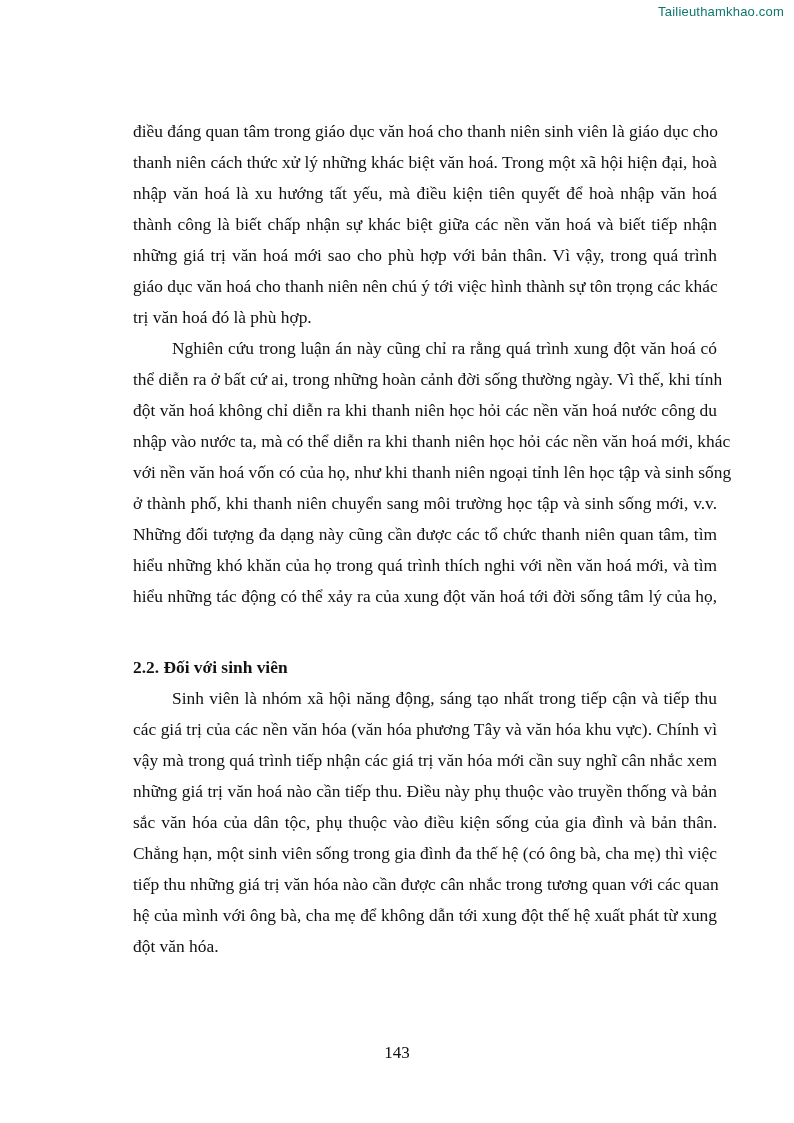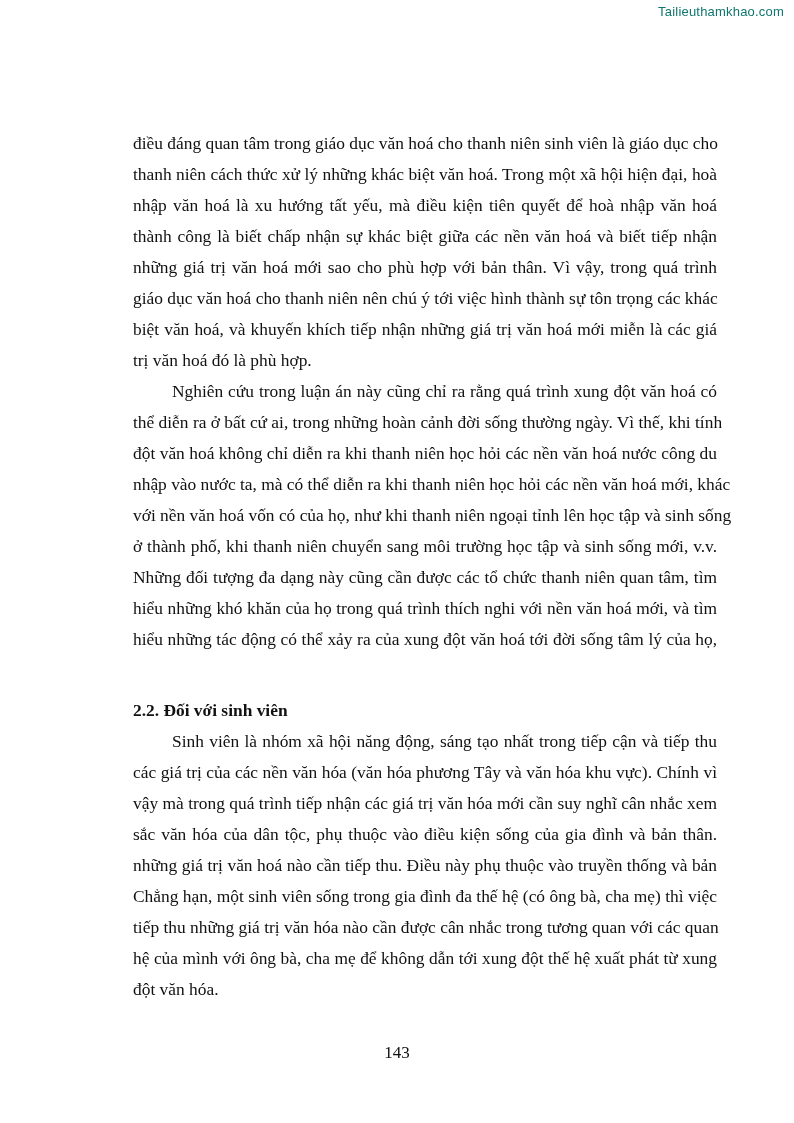--- a/index.html
+++ b/index.html
@@ -1,38 +1,37 @@
 <!DOCTYPE html>
 <html><head>
   <meta charset="utf-8">
   <style>
     html, body { margin: 0; padding: 0; background: #ffffff; }
     body { width: 794px; height: 1123px; position: relative; overflow: hidden; font-family: "Liberation Serif", "DejaVu Serif", serif; color: #111111; }
     .watermark { position: absolute; top: 4px; right: 10px; font-family: "Liberation Sans", "DejaVu Sans", sans-serif; font-size: 13px; color: #0f766e; letter-spacing: 0.2px; }
-    .page-body { position: absolute; left: 133px; top: 128px; width: 584px; }
+    .page-body { position: absolute; left: 133px; top: 116px; width: 584px; }
     .line { display: block; height: 31px; line-height: 31px; font-size: 17.4px; text-align: justify; text-align-last: justify; white-space: nowrap; overflow: visible; }
     .line.last { text-align-last: left; }
     .line.indent { padding-left: 39px; }
     .heading { font-weight: bold; text-align-last: left; margin-top: 40px; }
     .page-number { position: absolute; top: 1043px; left: 0; width: 794px; text-align: center; font-size: 17px; }
   </style>
 </head>
 <body>
 
 <div class="watermark">Tailieuthamkhao.com</div>
 
 <div class="page-body">
   <div>
     <span class="line">điều đáng quan tâm trong giáo dục văn hoá cho thanh niên sinh viên là giáo dục cho</span>
     <span class="line">thanh niên cách thức xử lý những khác biệt văn hoá. Trong một xã hội hiện đại, hoà</span>
     <span class="line">nhập văn hoá là xu hướng tất yếu, mà điều kiện tiên quyết để hoà nhập văn hoá</span>
     <span class="line">thành công là biết chấp nhận sự khác biệt giữa các nền văn hoá và biết tiếp nhận</span>
     <span class="line">những giá trị văn hoá mới sao cho phù hợp với bản thân. Vì vậy, trong quá trình</span>
     <span class="line">giáo dục văn hoá cho thanh niên nên chú ý tới việc hình thành sự tôn trọng các khác</span>
-    <span class="line">biệt văn hoá, và khuyến khích tiếp nhận những giá trị văn hoá mới miễn là các giá</span>
     <span class="line last">trị văn hoá đó là phù hợp.</span>
   </div>
 
   <div>
     <span class="line indent">Nghiên cứu trong luận án này cũng chỉ ra rằng quá trình xung đột văn hoá có</span>
     <span class="line">thể diễn ra ở bất cứ ai, trong những hoàn cảnh đời sống thường ngày. Vì thế, khi tính</span>
     <span class="line">đột văn hoá không chỉ diễn ra khi thanh niên học hỏi các nền văn hoá nước công du</span>
     <span class="line">nhập vào nước ta, mà có thể diễn ra khi thanh niên học hỏi các nền văn hoá mới, khác</span>
     <span class="line">với nền văn hoá vốn có của họ, như khi thanh niên ngoại tỉnh lên học tập và sinh sống</span>
     <span class="line">ở thành phố, khi thanh niên chuyển sang môi trường học tập và sinh sống mới, v.v.</span>
@@ -40,22 +39,22 @@
     <span class="line">hiểu những khó khăn của họ trong quá trình thích nghi với nền văn hoá mới, và tìm</span>
     <span class="line">hiểu những tác động có thể xảy ra của xung đột văn hoá tới đời sống tâm lý của họ,</span>
   </div>
 
   <span class="line heading">2.2. Đối với sinh viên</span>
 
   <div>
     <span class="line indent">Sinh viên là nhóm xã hội năng động, sáng tạo nhất trong tiếp cận và tiếp thu</span>
     <span class="line">các giá trị của các nền văn hóa (văn hóa phương Tây và văn hóa khu vực). Chính vì</span>
     <span class="line">vậy mà trong quá trình tiếp nhận các giá trị văn hóa mới cần suy nghĩ cân nhắc xem</span>
+    <span class="line">những giá trị văn hoá nào cần tiếp thu. Điều này phụ thuộc vào truyền thống và bản</span>
     <span class="line">sắc văn hóa của dân tộc, phụ thuộc vào điều kiện sống của gia đình và bản thân.</span>
-    <span class="line">những giá trị văn hoá nào cần tiếp thu. Điều này phụ thuộc vào truyền thống và bản</span>
     <span class="line">Chẳng hạn, một sinh viên sống trong gia đình đa thế hệ (có ông bà, cha mẹ) thì việc</span>
     <span class="line">tiếp thu những giá trị văn hóa nào cần được cân nhắc trong tương quan với các quan</span>
     <span class="line">hệ của mình với ông bà, cha mẹ để không dẫn tới xung đột thế hệ xuất phát từ xung</span>
     <span class="line last">đột văn hóa.</span>
   </div>
 </div>
 
 <div class="page-number">143</div>
 
 </body></html>

